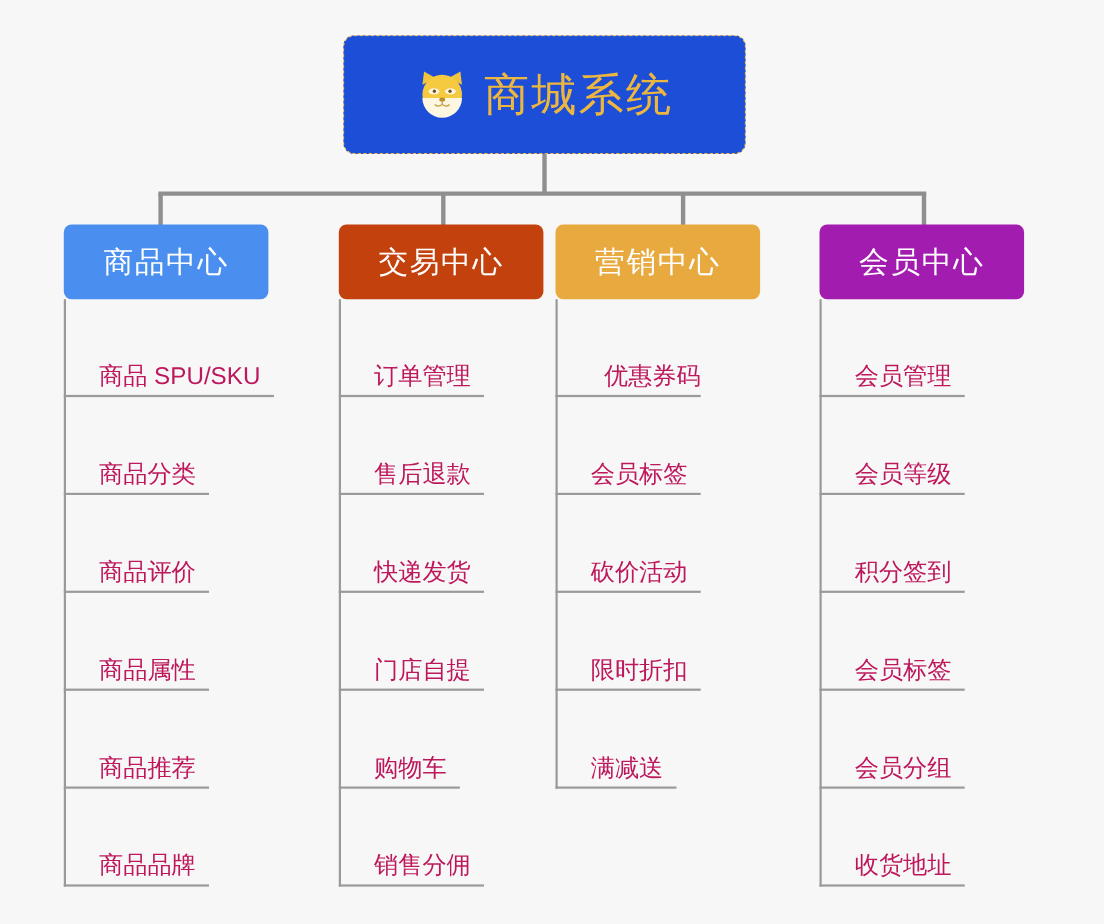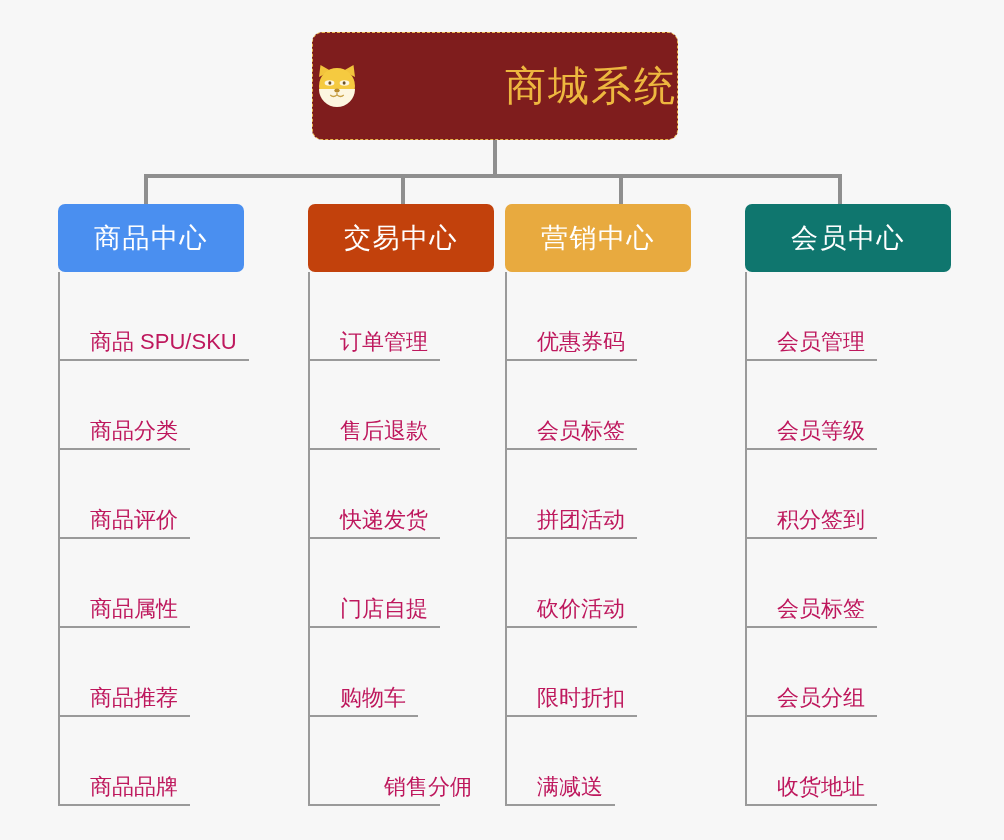--- a/index.html
+++ b/index.html
@@ -23,26 +23,26 @@
   }
 
   
   .root-node {
     position: absolute;
     left: 312px;
     top: 32px;
     width: 366px;
     height: 108px;
     box-sizing: border-box;
-    background: #7f1d1d;
+    background: #1d4ed8;
     border: 1px dashed #e9b84e;
     border-radius: 10px;
     display: flex;
     align-items: center;
-    justify-content: space-between;
+    justify-content: center;
     gap: 14px;
   }
   .root-icon {
     width: 48px;
     height: 48px;
     position: relative;
     flex: 0 0 auto;
   }
   .root-title {
     font-size: 41px;
@@ -197,54 +197,51 @@
             </li>
             <li class="leaf-item" style="width: 132px;">
               <span class="leaf-label">快递发货</span>
             </li>
             <li class="leaf-item" style="width: 132px;">
               <span class="leaf-label">门店自提</span>
             </li>
             <li class="leaf-item" style="width: 110px;">
               <span class="leaf-label">购物车</span>
             </li>
-            <li class="leaf-item" style="width: 132px; padding-left: 44px;">
+            <li class="leaf-item" style="width: 132px;">
               <span class="leaf-label">销售分佣</span>
             </li>
           </ul>
         </div>
       </div>
       <div class="column" style="left: 505px; width: 186px;">
         <div class="col-head" style="background: rgb(232, 170, 63); width: 186px;">营销中心</div>
         <div class="col-body">
           <span class="spine"></span>
           <ul class="leaf-list">
-            <li class="leaf-item" style="width: 132px;">
+            <li class="leaf-item" style="width: 132px; justify-content: flex-end;">
               <span class="leaf-label">优惠券码</span>
             </li>
             <li class="leaf-item" style="width: 132px;">
               <span class="leaf-label">会员标签</span>
-            </li>
-            <li class="leaf-item" style="width: 132px;">
-              <span class="leaf-label">拼团活动</span>
             </li>
             <li class="leaf-item" style="width: 132px;">
               <span class="leaf-label">砍价活动</span>
             </li>
             <li class="leaf-item" style="width: 132px;">
               <span class="leaf-label">限时折扣</span>
             </li>
             <li class="leaf-item" style="width: 110px;">
               <span class="leaf-label">满减送</span>
             </li>
           </ul>
         </div>
       </div>
       <div class="column" style="left: 745px; width: 186px;">
-        <div class="col-head" style="background: #0f766e; width: 206px;">会员中心</div>
+        <div class="col-head" style="background: #a21caf; width: 186px;">会员中心</div>
         <div class="col-body">
           <span class="spine"></span>
           <ul class="leaf-list">
             <li class="leaf-item" style="width: 132px;">
               <span class="leaf-label">会员管理</span>
             </li>
             <li class="leaf-item" style="width: 132px;">
               <span class="leaf-label">会员等级</span>
             </li>
             <li class="leaf-item" style="width: 132px;">

